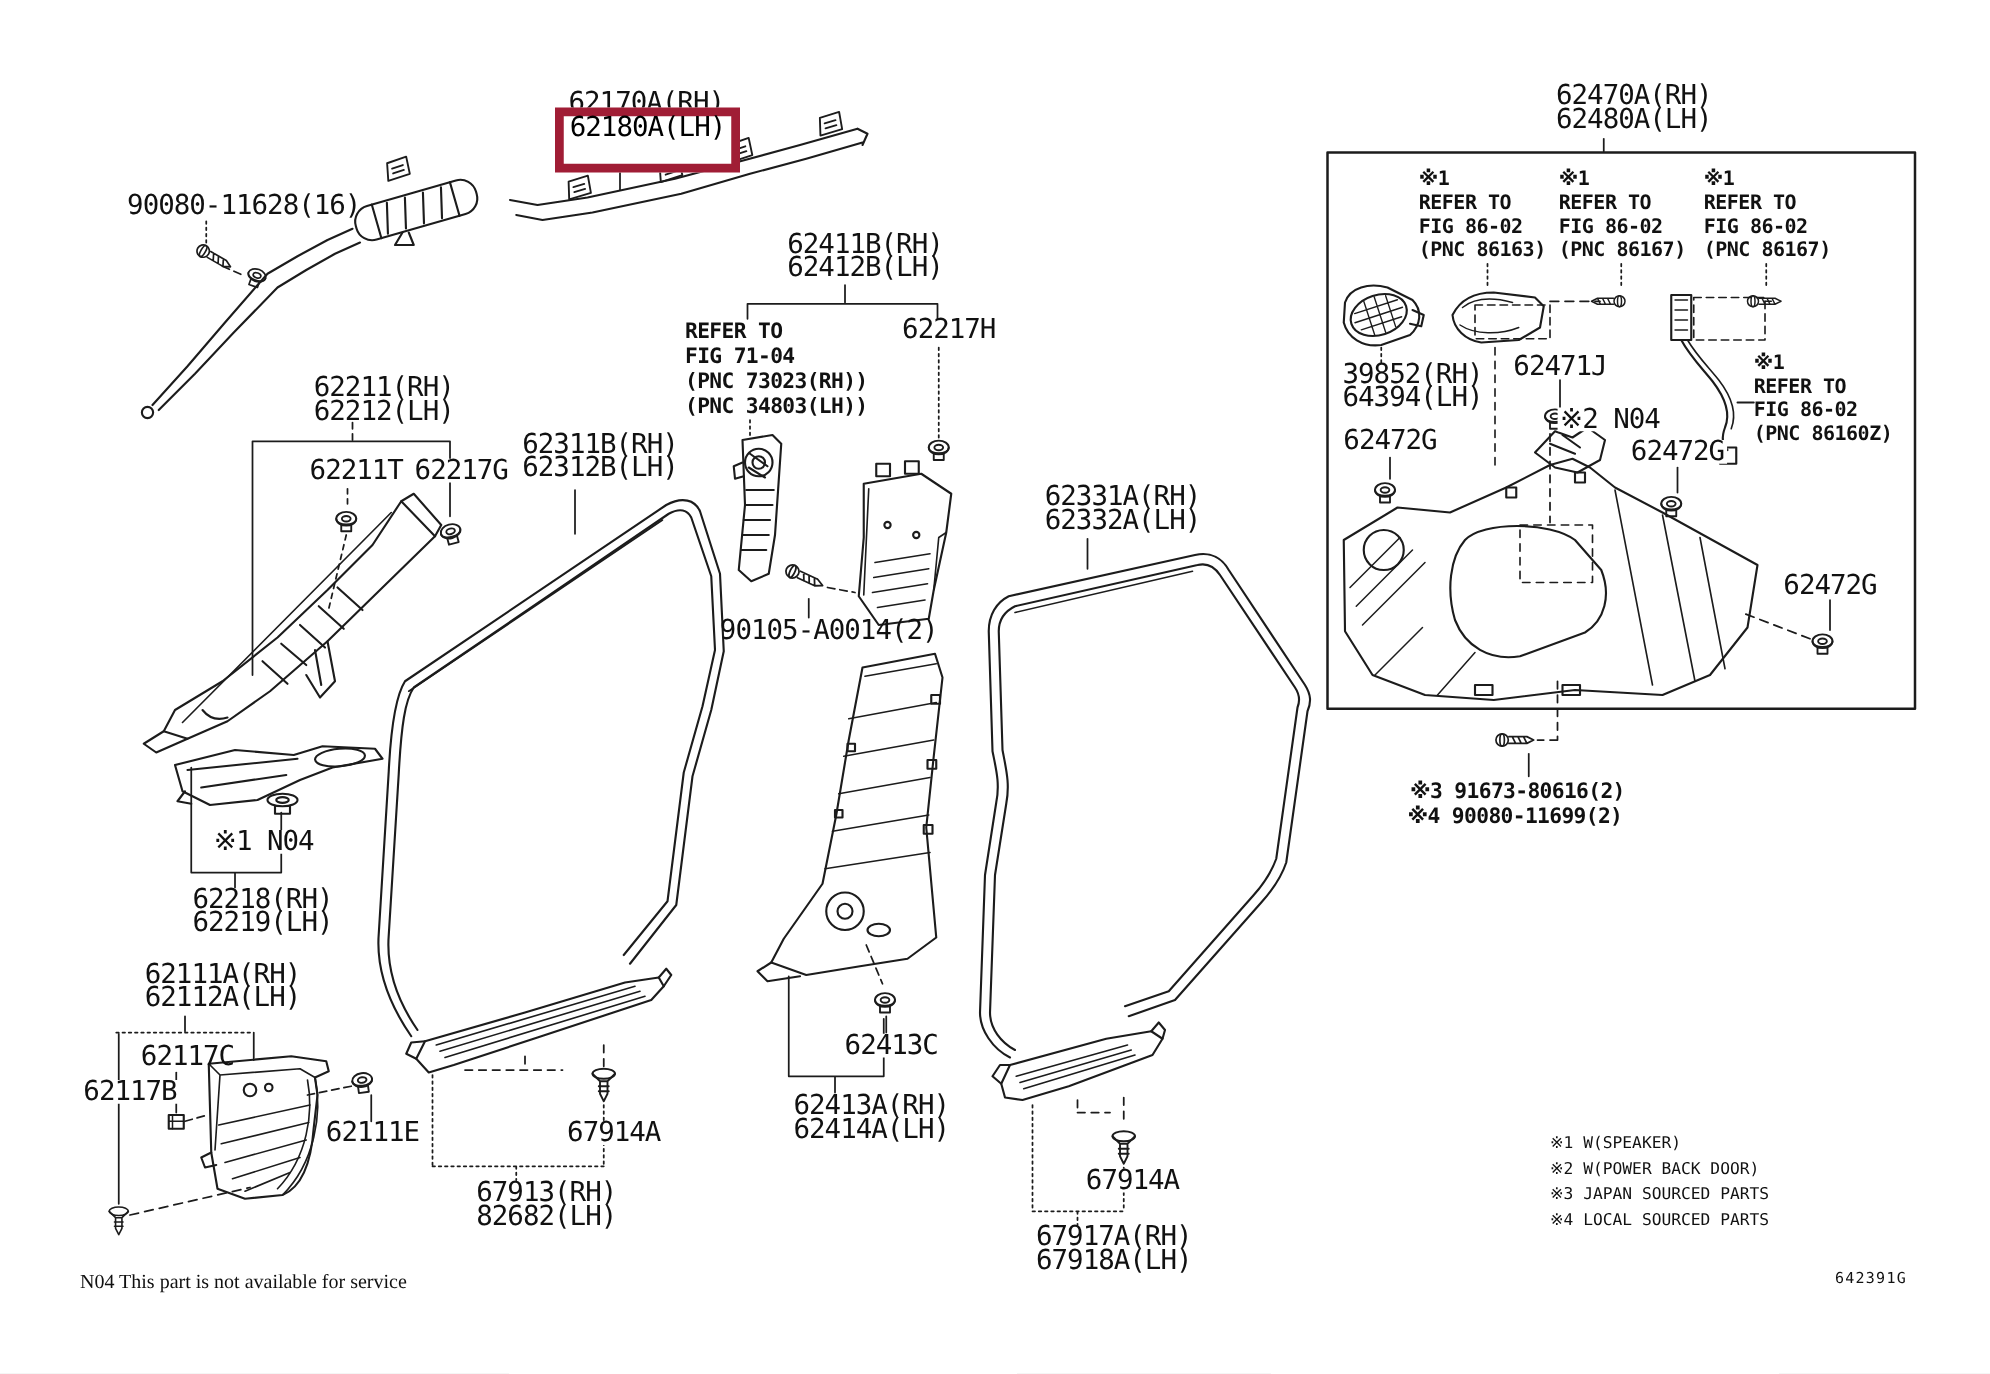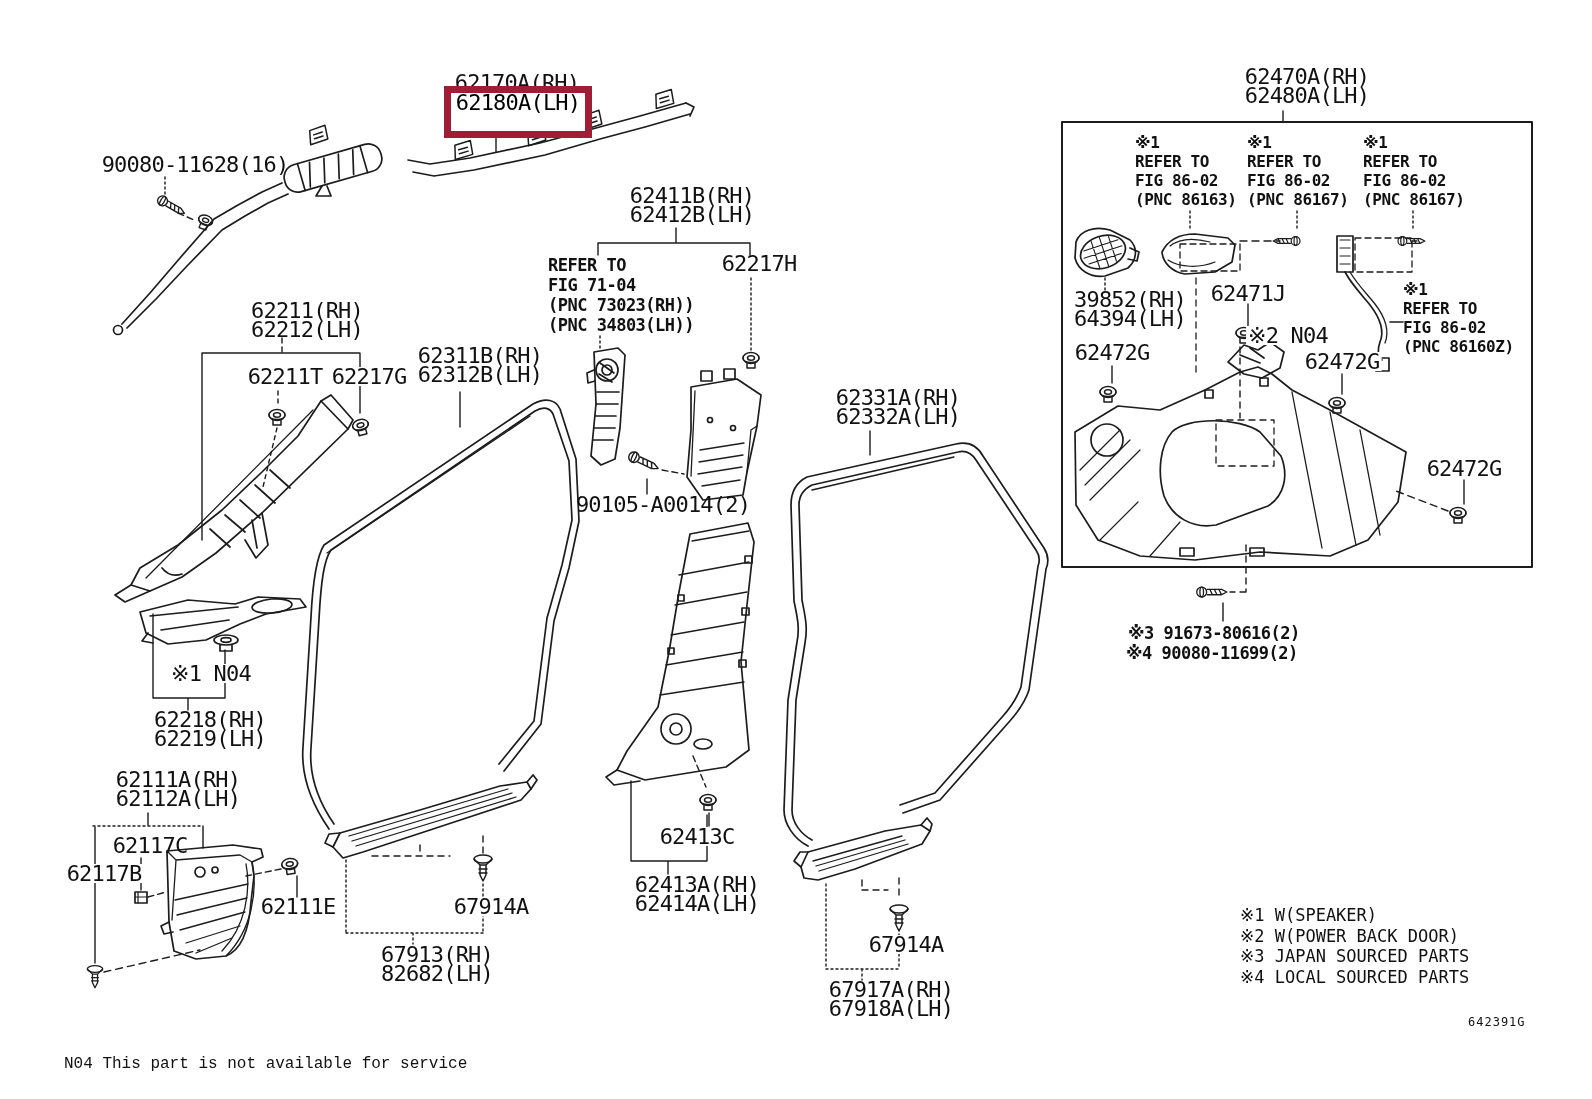--- a/index.html
+++ b/index.html
@@ -6,22 +6,22 @@
   .stage{
     position:relative;width:1592px;height:1099px;background:#ffffff;
     font-family:"DejaVu Sans Mono","DejaVu Sans",monospace;overflow:hidden;
   }
   .stage svg{position:absolute;left:0;top:0;}
   .lbl{position:absolute;white-space:nowrap;color:#111;}
   .pn{font-weight:normal;font-size:22px;line-height:19px;letter-spacing:-0.8px;}
   .ctr{transform:translateX(-50%);text-align:center;}
   .ref{font-weight:bold;font-size:16px;line-height:19px;letter-spacing:-0.4px;}
   .ref17{font-weight:bold;font-size:17px;line-height:20px;letter-spacing:-0.5px;}
-  .legend{font-size:17px;line-height:20.5px;letter-spacing:0;}
-  .note{font-family:Liberation Mono, monospace;font-size:16px;margin-top:38px;}
+  .legend{font-size:13px;line-height:20.5px;letter-spacing:0;}
+  .note{font-family:Liberation Serif, serif;font-size:16px;}
   .figcode{font-size:12px;letter-spacing:1px;}
   .wbg{background:#fff;padding:0 2px;}
   .hlbox{
     position:absolute;left:444px;top:86px;width:134px;height:38px;
     border:7px solid #A01D35;background:#fff;display:flex;align-items:flex-start;justify-content:center;
   }
 </style>
 </head>
 <body>
 
@@ -316,21 +316,21 @@
 <div class="lbl pn ctr wbg" style="left:104px;top:864px">62117B</div>
 <div class="lbl pn ctr" style="left:298px;top:897px">62111E</div>
 
 <div class="lbl pn ctr wbg" style="left:491px;top:897px">67914A</div>
 
 <div class="lbl pn ctr" style="left:437px;top:945px">
   <div>67913(RH)</div>
   <div>82682(LH)</div>
 </div>
 
-<div class="lbl pn ctr wbg" style="left:697px;top:827px">62413C</div>
+<div class="lbl pn ctr wbg" style="left:713px;top:827px">62413C</div>
 
 <div class="lbl pn ctr" style="left:697px;top:875px">
   <div>62413A(RH)</div>
   <div>62414A(LH)</div>
 </div>
 
 <div class="lbl pn ctr wbg" style="left:906px;top:935px">67914A</div>
 
 <div class="lbl pn ctr" style="left:891px;top:980px">
   <div>67917A(RH)</div>

